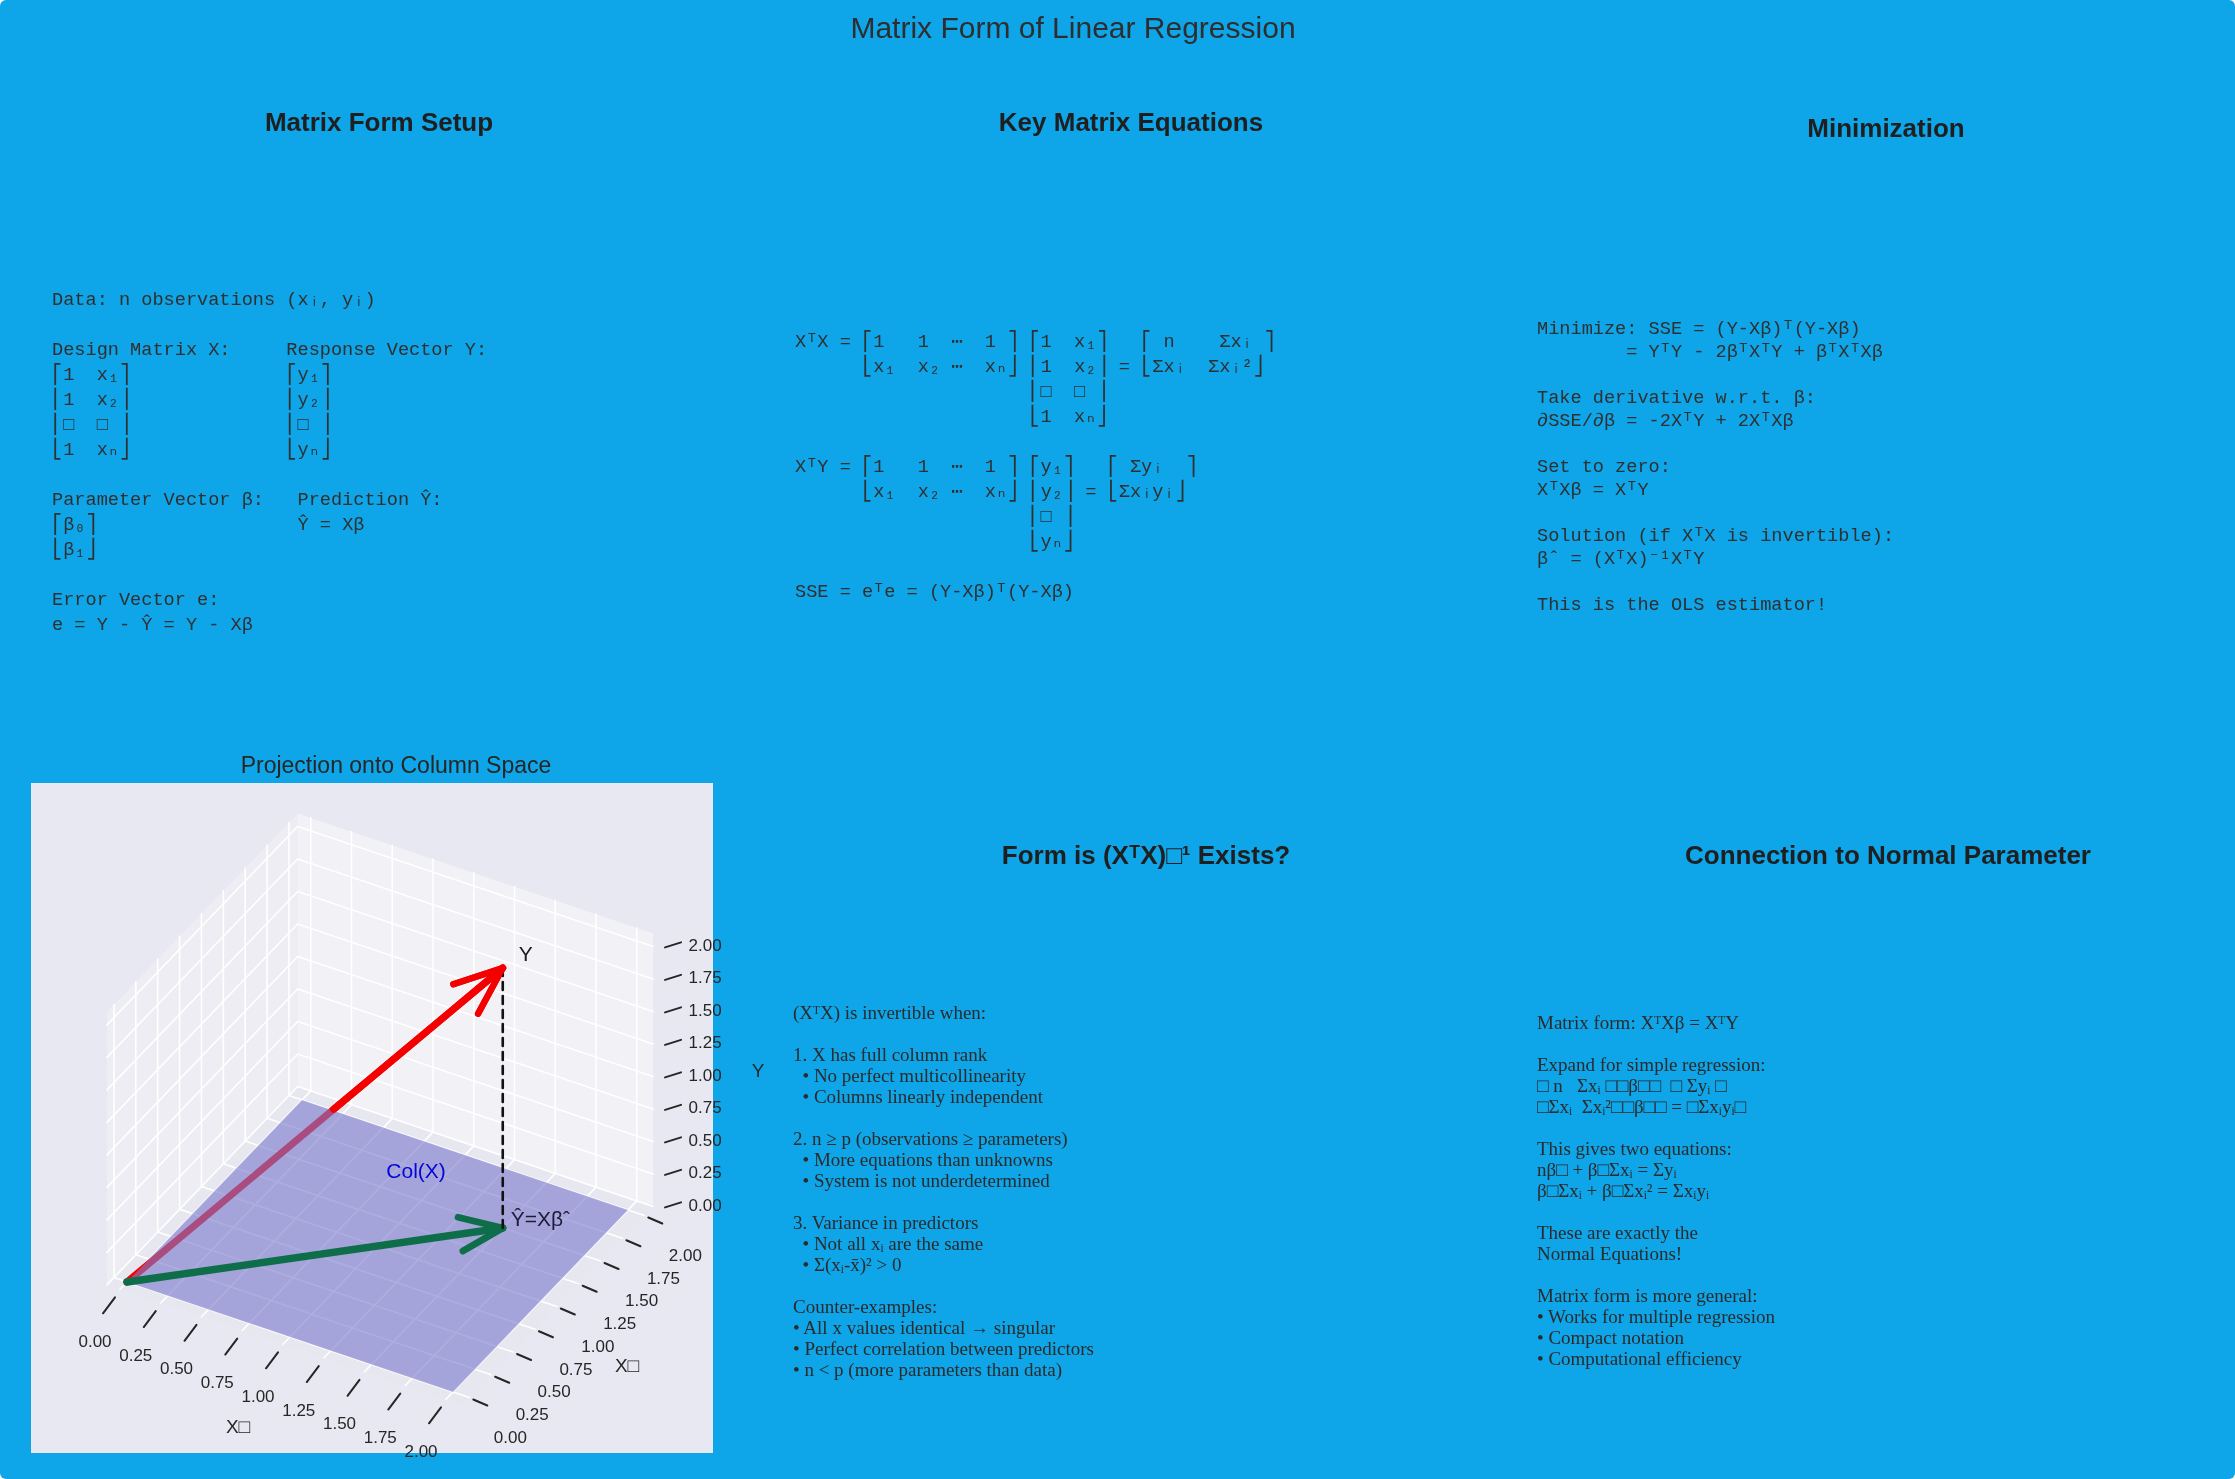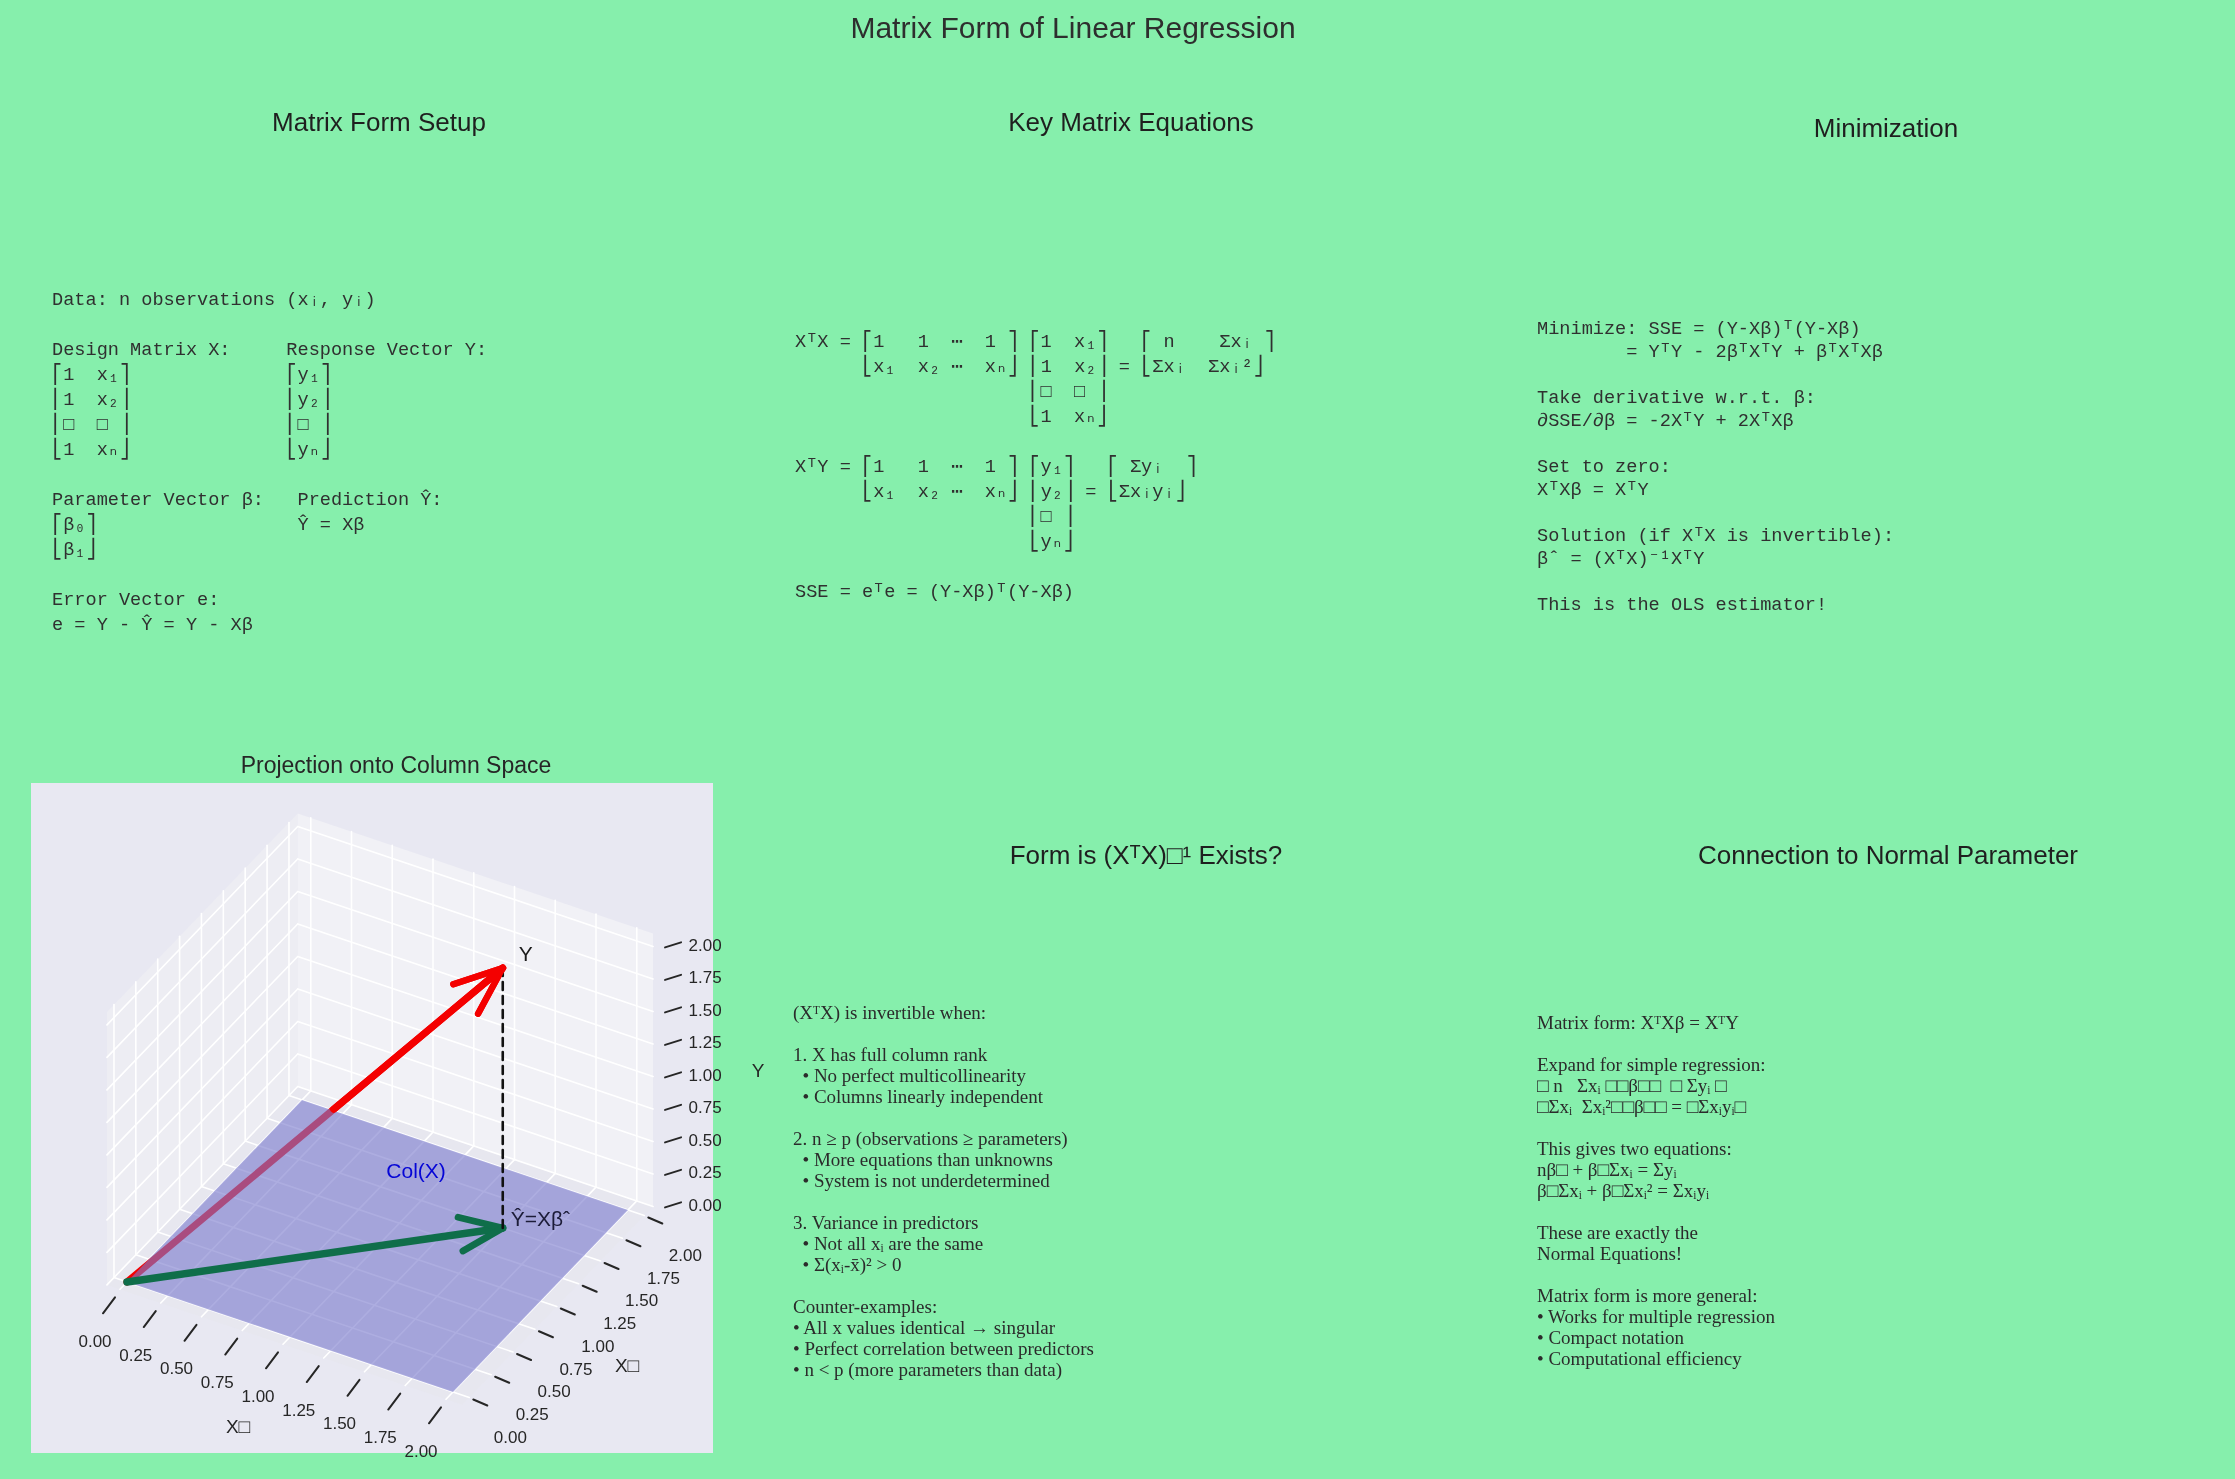--- a/index.html
+++ b/index.html
@@ -1,19 +1,19 @@
 <!DOCTYPE html>
 <html><head>
 <meta charset="utf-8">
 <style>
   html,body{margin:0;padding:0;background:#ffffff;}
-  .page{position:relative;width:2235px;height:1479px;background:#86efac;overflow:hidden;
-        font-family:"Liberation Sans","DejaVu Sans",sans-serif;}
+  .page{position:relative;width:2235px;height:1479px;background:#0ea5e9;overflow:hidden;
+        font-family:"Liberation Sans","DejaVu Sans",sans-serif;border-radius:6px;}
   .main-title{position:absolute;transform:translate(-50%,-50%);font-size:30px;color:#2e2e2e;white-space:nowrap;}
-  .sec-title{position:absolute;transform:translate(-50%,-50%);font-size:26px;font-weight:normal;color:#1f1f1f;white-space:nowrap;}
+  .sec-title{position:absolute;transform:translate(-50%,-50%);font-size:26px;font-weight:bold;color:#1f1f1f;white-space:nowrap;}
   .plot-title{position:absolute;transform:translate(-50%,-50%);font-size:23px;color:#262626;white-space:nowrap;margin-left:21px;}
   .mono-block{position:absolute;font-family:Liberation Mono, monospace;
               font-size:18.6px;line-height:25px;white-space:pre;color:#303030;}
   .mono-tight{line-height:23px;}
   .sans-block{position:absolute;font-family:Liberation Serif, serif;
               font-size:19px;line-height:21px;white-space:pre;color:#2b2b2b;}
   .ln{min-height:1em;}
   svg{position:absolute;left:0;top:0;}
   text{font-family:"Liberation Sans","DejaVu Sans",sans-serif;}
 </style>

